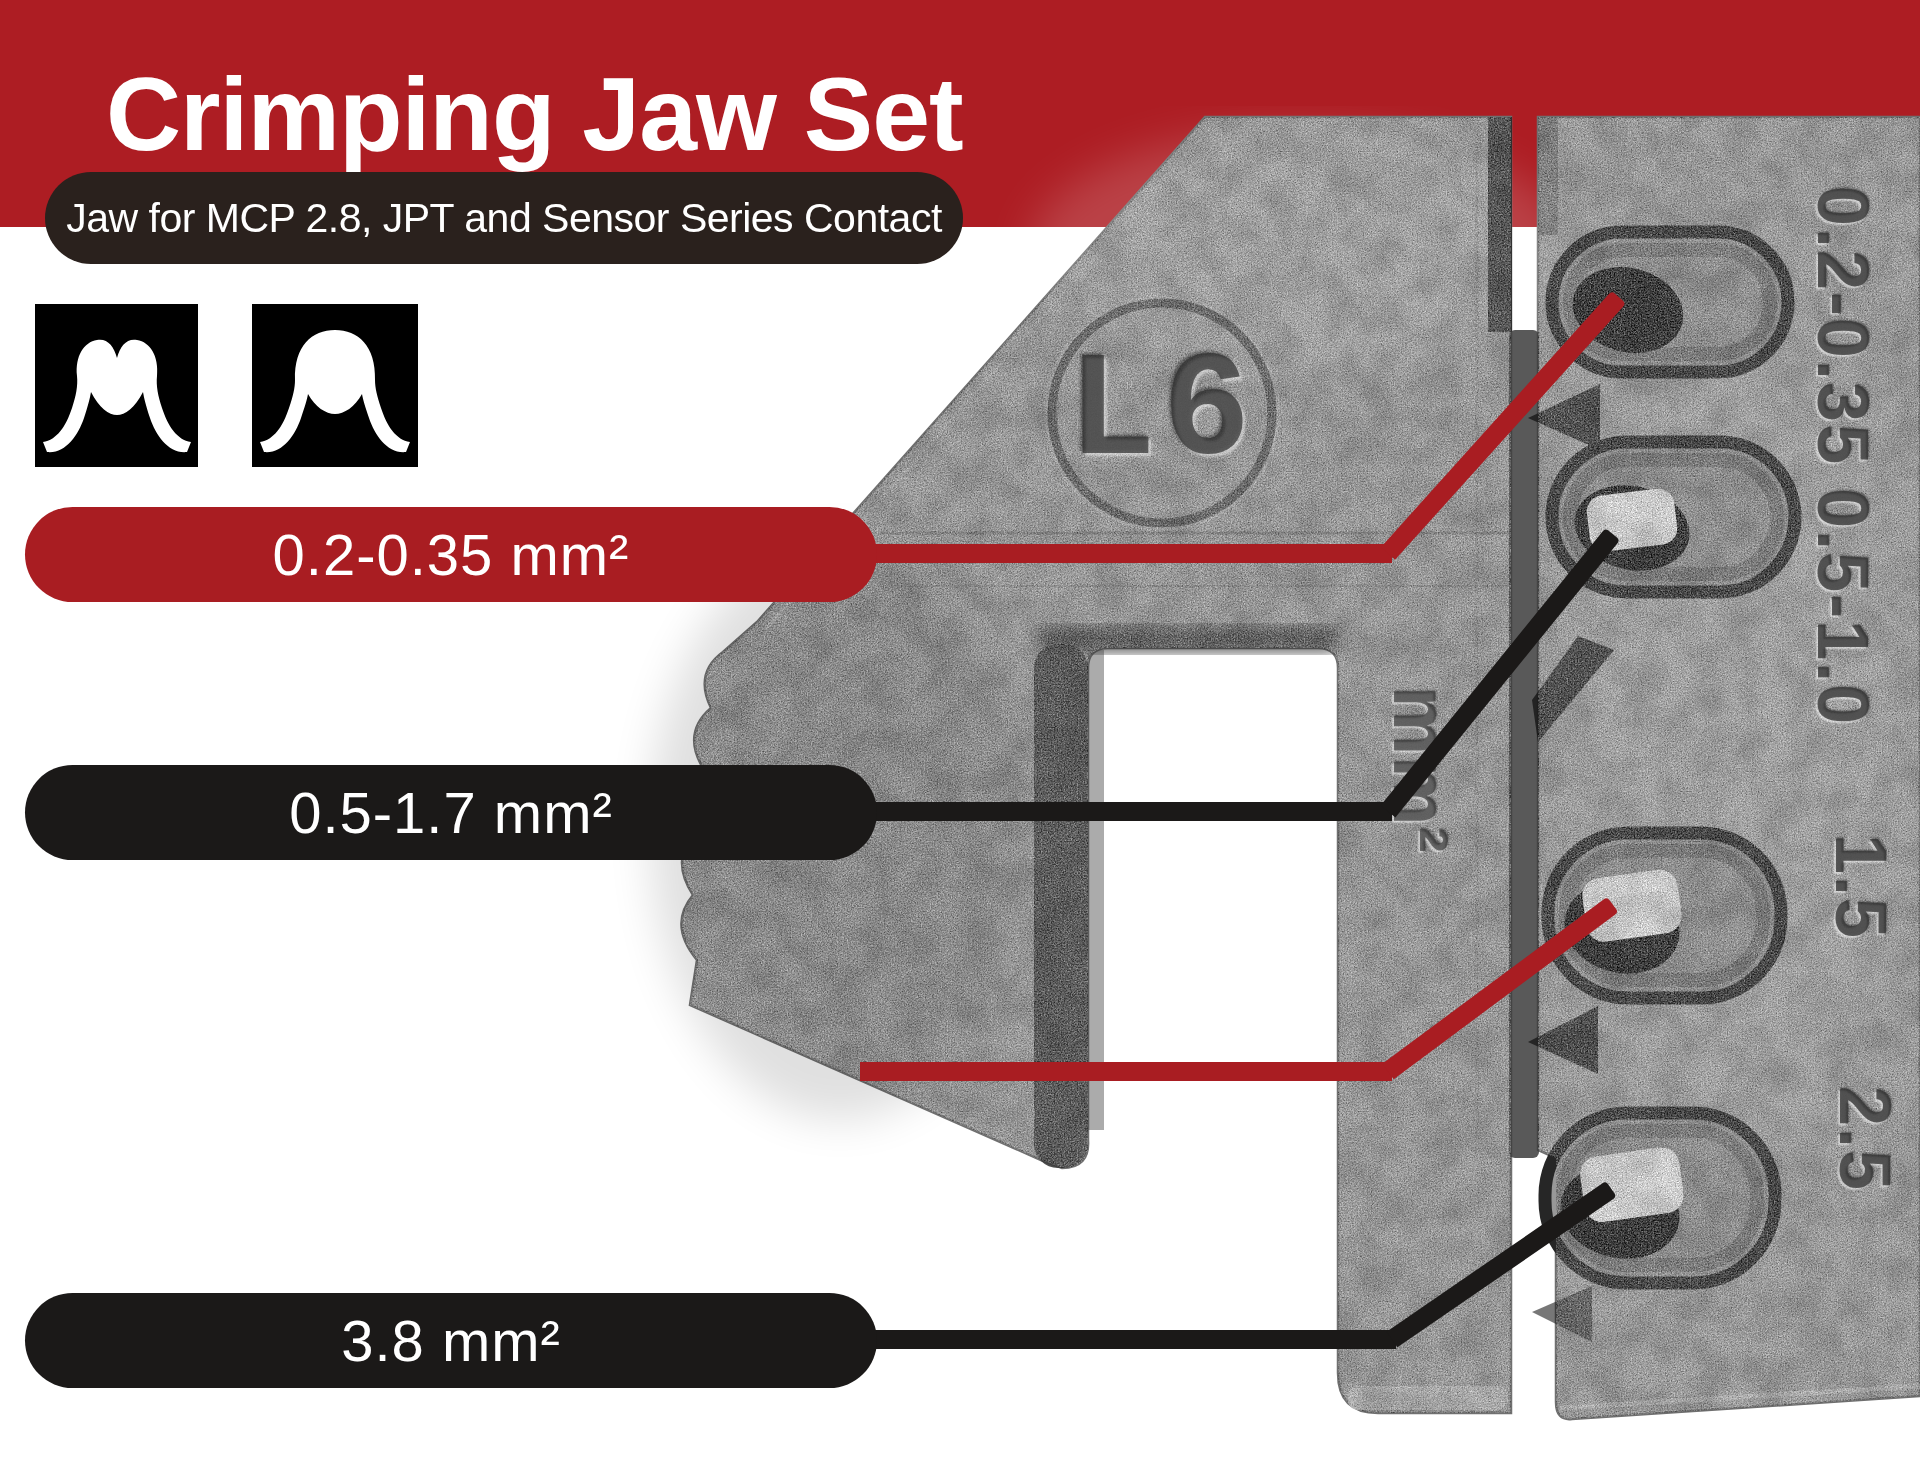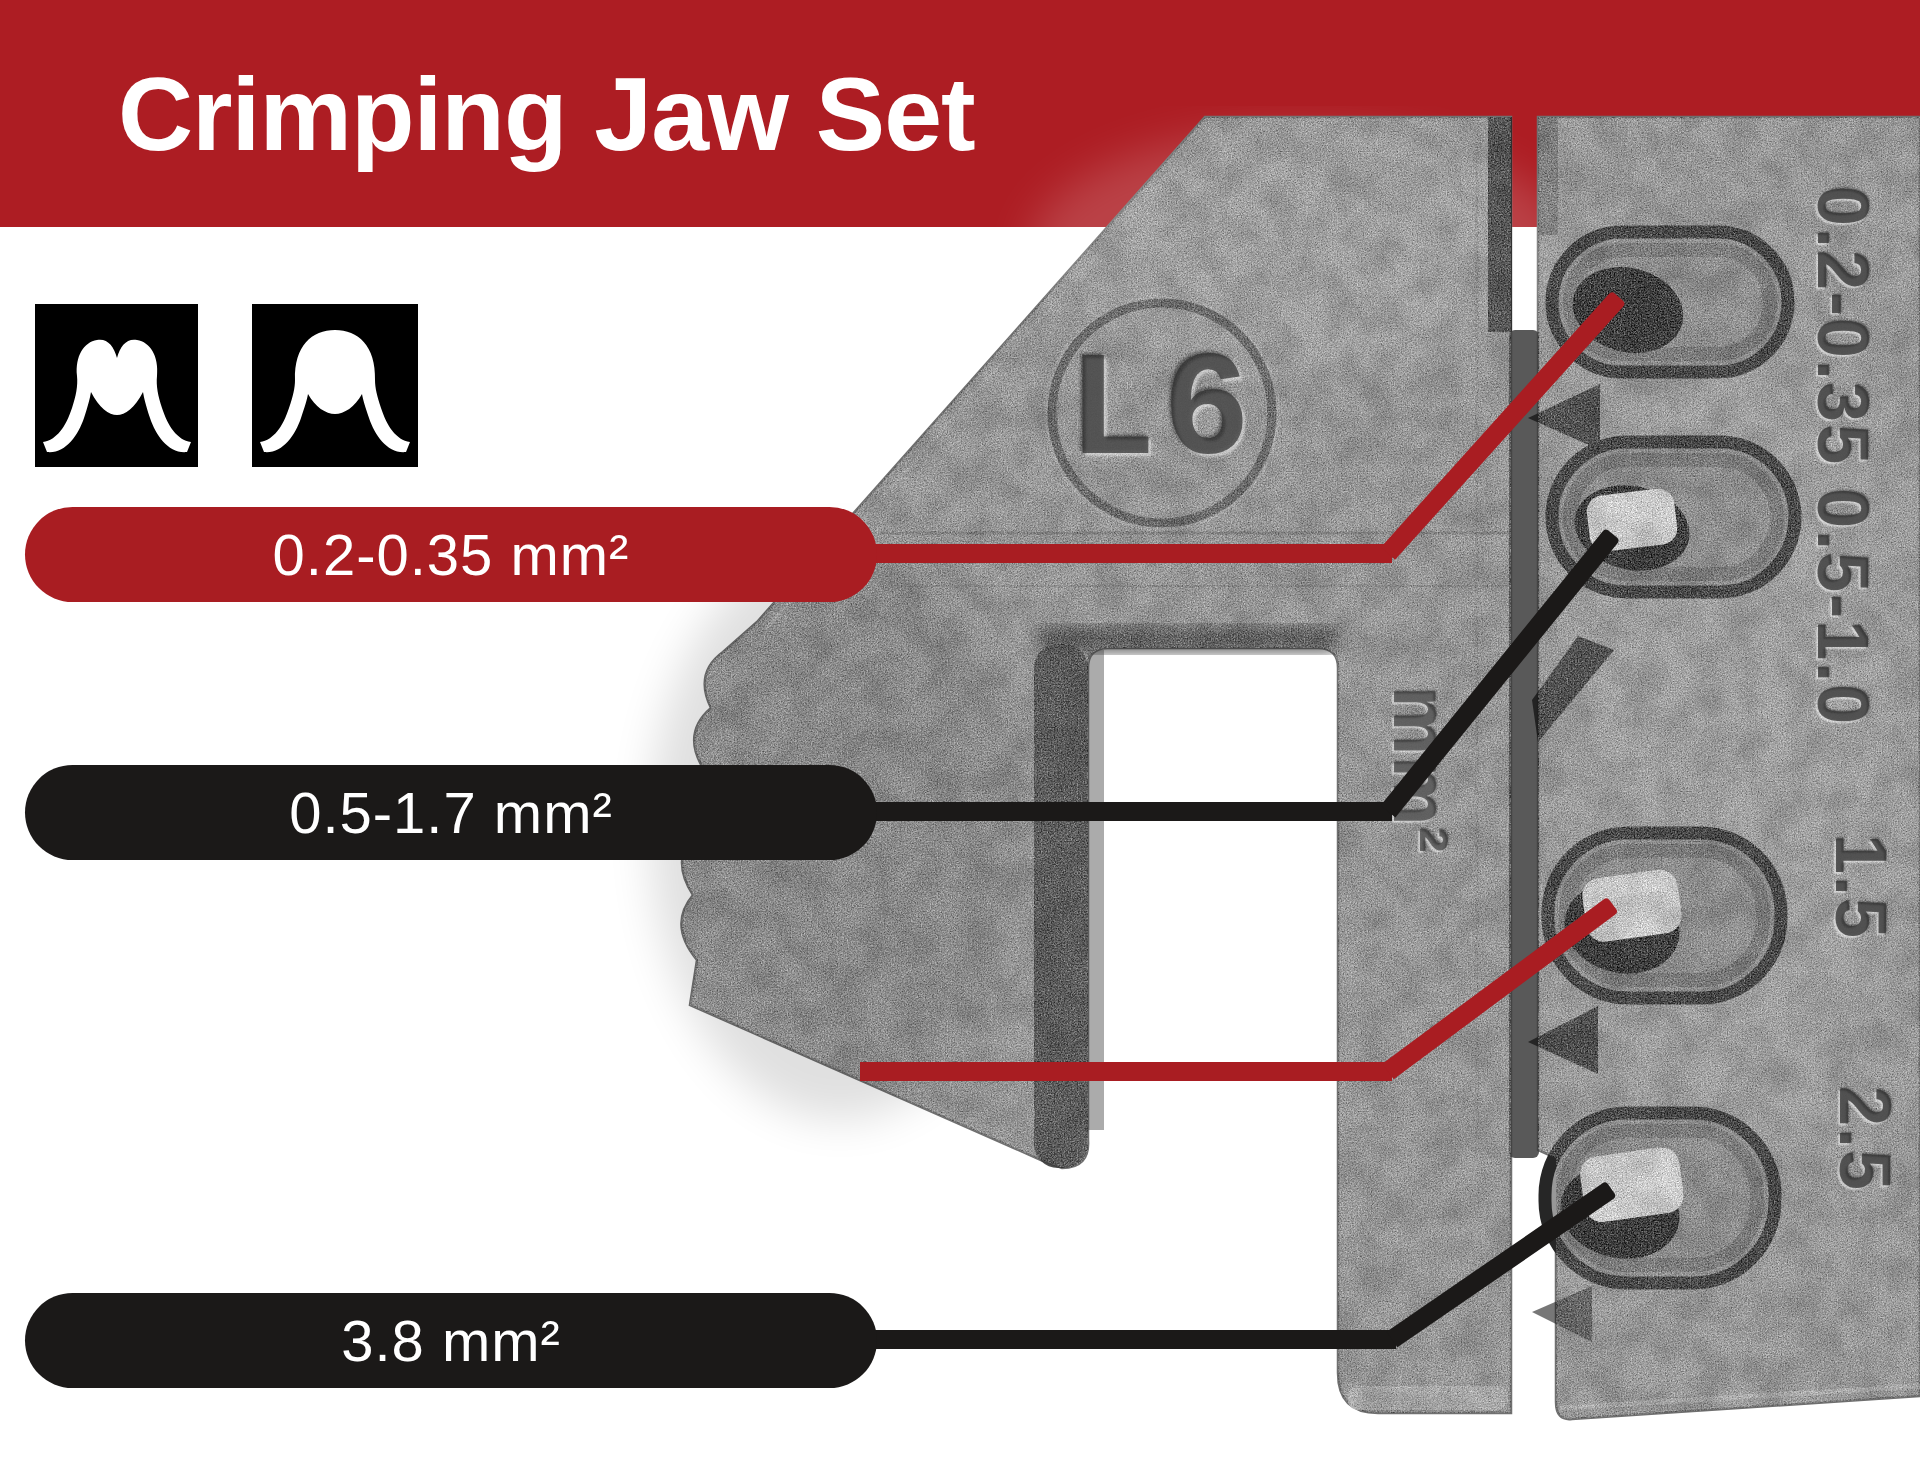--- a/index.html
+++ b/index.html
@@ -1,21 +1,21 @@
 <!DOCTYPE html>
 <html><head>
 <meta charset="utf-8">
 <style>
   html,body{margin:0;padding:0;background:#ffffff;}
   body{width:1920px;height:1480px;font-family:"Liberation Sans", sans-serif;}
   .stage{position:relative;width:1920px;height:1480px;overflow:hidden;background:#ffffff;}
 
   
   .band{position:absolute;left:0;top:0;width:1920px;height:227px;background:#ad1d23;z-index:1;}
-  .title{position:absolute;left:118px;top:60px;z-index:4;color:#ffffff;
+  .title{position:absolute;left:106px;top:60px;z-index:4;color:#ffffff;
          font-size:104px;font-weight:600;letter-spacing:-1px;white-space:nowrap;line-height:1.05;}
   .subtitle-pill{position:absolute;left:45px;top:172px;width:918px;height:92px;border-radius:46px;
          background:#2a211d;z-index:5;display:flex;align-items:center;justify-content:center;}
   .subtitle-pill span{color:#ffffff;font-size:41px;font-weight:400;letter-spacing:-0.5px;white-space:nowrap;}
 
   
   .icon-sq{position:absolute;top:304px;width:163px;height:163px;z-index:4;}
   .icon-sq svg{position:absolute;left:0;top:0;overflow:visible;}
   #icon1{left:35px;}
   #icon2{left:252px;}
@@ -160,20 +160,23 @@
     </g>
   </svg>
 
   <div class="vtext" id="eng-top">0.2-0.35 0.5-1.0</div>
   <div class="vtext" id="eng-15">1.5</div>
   <div class="vtext" id="eng-25">2.5</div>
   <div class="vtext" id="eng-unit">mm²</div>
   <div id="stamp">L6</div>
 
   <div class="title">Crimping Jaw Set</div>
+  <div class="subtitle-pill">
+    <span>Jaw for MCP 2.8, JPT and Sensor Series Contact</span>
+  </div>
 
   <div class="icon-sq" id="icon1">
     <svg width="163" height="163" viewBox="0 0 163 163">
       <rect x="0" y="0" width="163" height="163" fill="#000000"></rect>
       <path fill="#ffffff" d="M 8,138
         C 22,136 31,122 37,104 C 41,92 43,82 42,72
         C 40,52 49,38 62,36 C 72,34 79,42 82,54
         C 85,42 92,34 102,36 C 115,38 124,52 122,72
         C 121,82 123,92 127,104 C 133,122 142,136 156,138
         L 152,148 C 134,150 121,132 115,114 C 111,102 109,94 108,88

